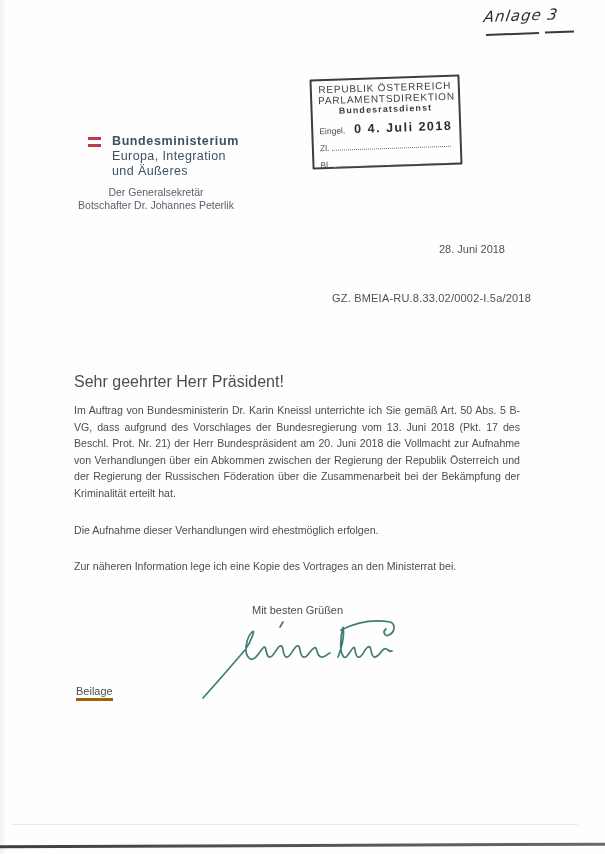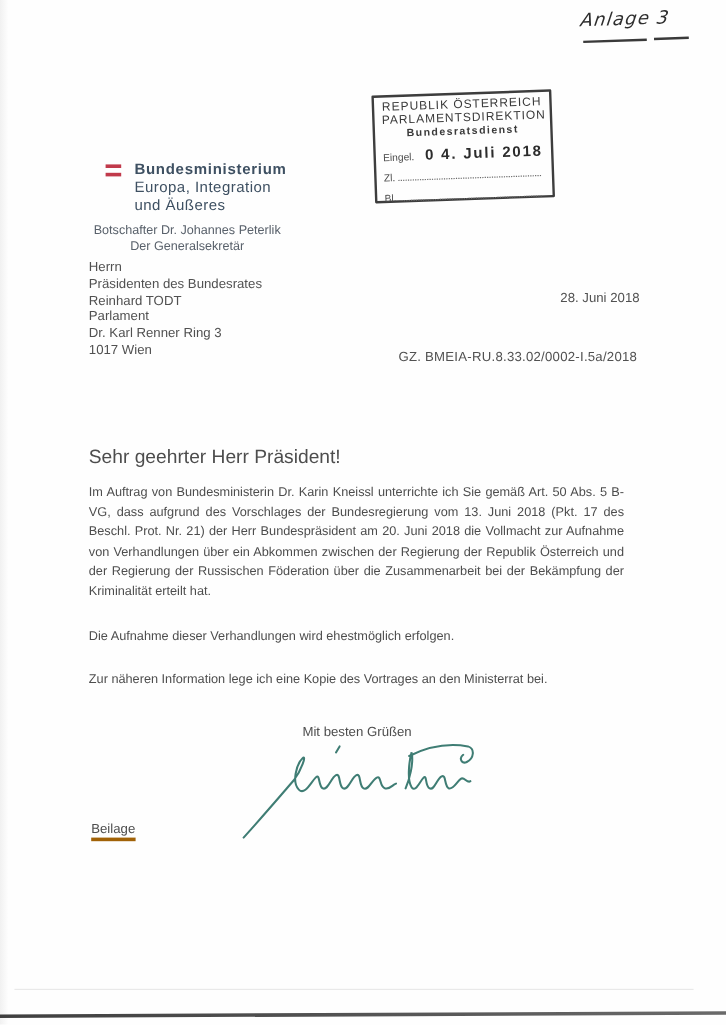--- a/index.html
+++ b/index.html
@@ -53,21 +53,21 @@
   .stamp .c3{text-align:center;font-size:8.8px;font-weight:bold;letter-spacing:1.2px;line-height:10px;}
   .stamp .row{display:flex;align-items:baseline;}
   .stamp .rec{margin-top:7px;}
   .stamp .lab{font-size:8.5px;color:#4a4a4a;}
   .stamp .date{font-size:12.5px;font-weight:bold;color:#2c2c2c;letter-spacing:1.5px;margin-left:9px;white-space:nowrap;}
   .stamp .zl{margin-top:5px;} .stamp .bl{margin-top:6px;}
   .stamp .dots{flex:1;border-bottom:1.6px dotted #6b6b6b;margin:0 3px 2px 3px;height:8px;}
 
   
   .recipient{position:absolute;left:74px;top:217px;font-size:11px;line-height:13.8px;color:#515151;}
-  .date-line{position:absolute;right:72px;top:243px;font-size:11px;color:#515151;}
+  .date-line{position:absolute;right:100px;top:243px;font-size:11px;color:#515151;}
   .ref-line{position:absolute;right:74px;top:292px;font-size:11px;color:#515151;letter-spacing:0.2px;}
 
   
   .salutation{position:absolute;left:74px;top:373px;font-size:16px;color:#4d4d4d;}
   .para{position:absolute;left:74px;width:446px;margin:0;font-size:10.6px;line-height:16.6px;color:#4d4d4d;}
   .p1{top:402px;text-align:justify;}
   .p2{top:522px;}
   .p3{top:558px;}
   .closing{position:absolute;left:252px;top:604px;font-size:11px;color:#4d4d4d;}
   .signature{position:absolute;left:193px;top:610px;}
@@ -92,22 +92,22 @@
           <div class="w"></div>
           <div class="r"></div>
       </div>
       <div class="brand-text">
         <div class="b">Bundesministerium</div>
         <div>Europa, Integration</div>
         <div>und Äußeres</div>
       </div>
     </div>
     <div class="sender-block">
+      <div>Der Generalsekretär</div>
       <div>Botschafter Dr. Johannes Peterlik</div>
-      <div>Der Generalsekretär</div>
     </div>
   </div>
 
   <div class="stamp">
     <div class="c1">REPUBLIK ÖSTERREICH</div>
     <div class="c1">PARLAMENTSDIREKTION</div>
     <div class="c3">Bundesratsdienst</div>
     <div class="row rec">
       <span class="lab">Eingel.</span>
       <span class="date">0 4. Juli 2018</span>
@@ -115,28 +115,20 @@
     <div class="row zl">
       <span class="lab">Zl.</span>
       <span class="dots"></span>
     </div>
     <div class="row bl">
       <span class="lab">Bl.</span>
       <span class="dots"></span>
     </div>
   </div>
 
-  <div class="recipient">
-    <div>Herrn</div>
-    <div>Präsidenten des Bundesrates</div>
-    <div>Reinhard TODT</div>
-    <div>Parlament</div>
-    <div>Dr. Karl Renner Ring 3</div>
-    <div>1017 Wien</div>
-  </div>
 
   <div class="date-line">28. Juni 2018</div>
   <div class="ref-line">GZ. BMEIA-RU.8.33.02/0002-I.5a/2018</div>
 
   <div class="salutation">Sehr geehrter Herr Präsident!</div>
   <p class="para p1">Im Auftrag von Bundesministerin Dr. Karin Kneissl unterrichte ich Sie gemäß Art. 50 Abs. 5 B-VG, dass aufgrund des Vorschlages der Bundesregierung vom 13. Juni 2018 (Pkt. 17 des Beschl. Prot. Nr. 21) der Herr Bundespräsident am 20. Juni 2018 die Vollmacht zur Aufnahme von Verhandlungen über ein Abkommen zwischen der Regierung der Republik Österreich und der Regierung der Russischen Föderation über die Zusammenarbeit bei der Bekämpfung der Kriminalität erteilt hat.</p>
   <p class="para p3">Zur näheren Information lege ich eine Kopie des Vortrages an den Ministerrat bei.</p>
   <p class="para p2">Die Aufnahme dieser Verhandlungen wird ehestmöglich erfolgen.</p>
 
   <div class="closing">Mit besten Grüßen</div>

